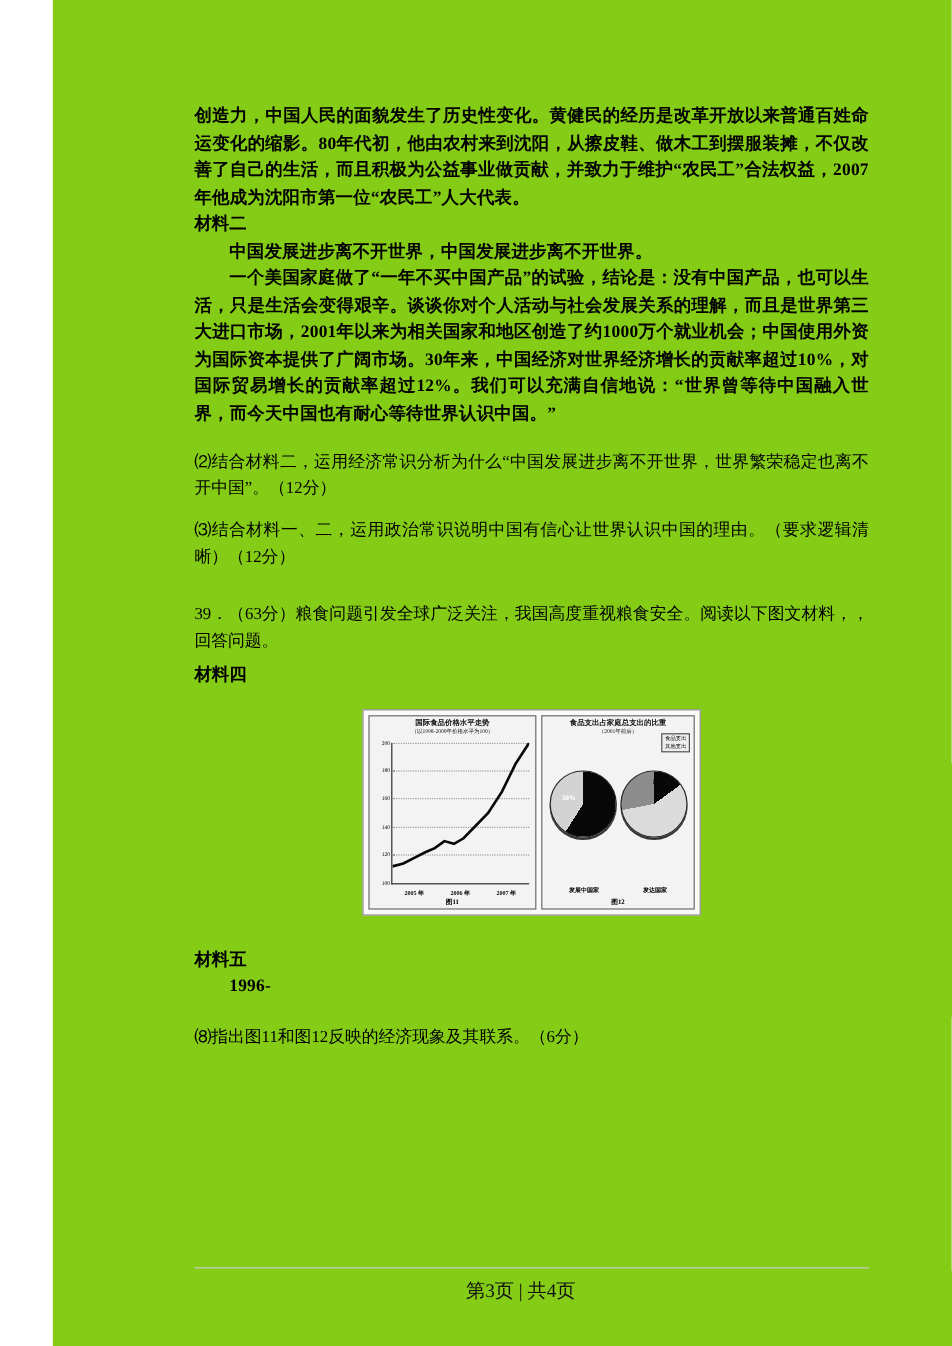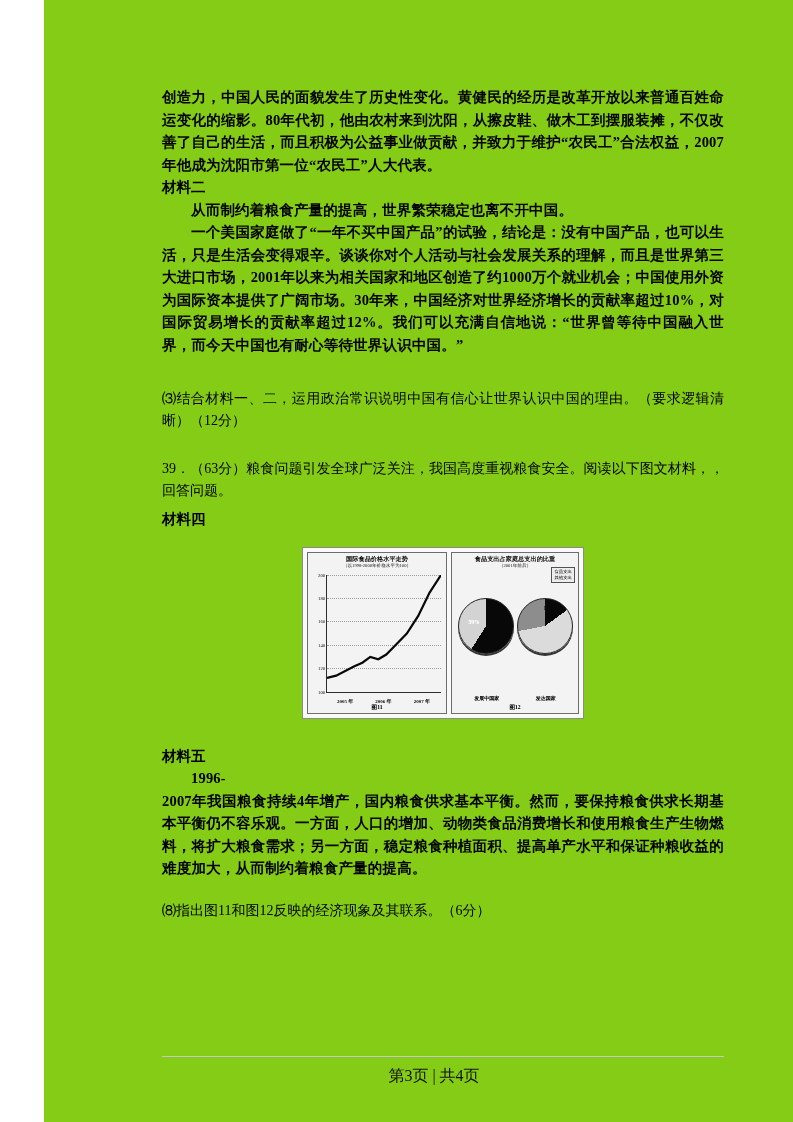--- a/index.html
+++ b/index.html
@@ -211,27 +211,28 @@
 </head>
 <body>
 
 <div class="page">
   <div class="content">
 
     <p class="bold-block">创造力，中国人民的面貌发生了历史性变化。黄健民的经历是改革开放以来普通百姓命运变化的缩影。80年代初，他由农村来到沈阳，从擦皮鞋、做木工到摆服装摊，不仅改善了自己的生活，而且积极为公益事业做贡献，并致力于维护“农民工”合法权益，2007年他成为沈阳市第一位“农民工”人大代表。</p>
 
     <p class="label">材料二</p>
 
-    <p class="bold-block indent">从而制约着粮食产量的提高，世界繁荣稳定也离不开中国。</p>
+    <p class="bold-block indent">中国发展进步离不开世界，中国发展进步离不开世界。</p>
 
     <p class="bold-block indent">一个美国家庭做了“一年不买中国产品”的试验，结论是：没有中国产品，也可以生活，只是生活会变得艰辛。谈谈你对个人活动与社会发展关系的理解，而且是世界第三大进口市场，2001年以来为相关国家和地区创造了约1000万个就业机会；中国使用外资为国际资本提供了广阔市场。30年来，中国经济对世界经济增长的贡献率超过10%，对国际贸易增长的贡献率超过12%。我们可以充满自信地说：“世界曾等待中国融入世界，而今天中国也有耐心等待世界认识中国。”</p>
 
     <div class="gap-s"></div>
 
     <div class="gap-m"></div>
+    <p class="plain">⑵结合材料二，运用经济常识分析为什么“中国发展进步离不开世界，世界繁荣稳定也离不开中国”。（12分）</p>
 
     <div class="gap-m"></div>
     <p class="plain">⑶结合材料一、二，运用政治常识说明中国有信心让世界认识中国的理由。（要求逻辑清晰）（12分）</p>
 
     <div class="gap-xl"></div>
     <p class="plain">39．（63分）粮食问题引发全球广泛关注，我国高度重视粮食安全。阅读以下图文材料，，回答问题。</p>
 
     <div class="gap-s"></div>
     <p class="label">材料四</p>
 
@@ -287,21 +288,20 @@
           <div class="fig-cap">图12</div>
         </div>
 
       </div>
     </div>
 
     <div class="gap-xl"></div>
     <p class="label">材料五</p>
 
     <p class="bold-block" style="text-indent:29px;">1996-</p>
-    <p class="bold-block">2007年我国粮食持续4年增产，国内粮食供求基本平衡。然而，要保持粮食供求长期基本平衡仍不容乐观。一方面，人口的增加、动物类食品消费增长和使用粮食生产生物燃料，将扩大粮食需求；另一方面，稳定粮食种植面积、提高单产水平和保证种粮收益的难度加大，从而制约着粮食产量的提高。</p>
 
     <div class="gap-l"></div>
     <p class="plain">⑻指出图11和图12反映的经济现象及其联系。（6分）</p>
 
   </div>
 
   <div class="footer-rule"></div>
   <div class="footer">第3页 | 共4页</div>
 </div>
 

